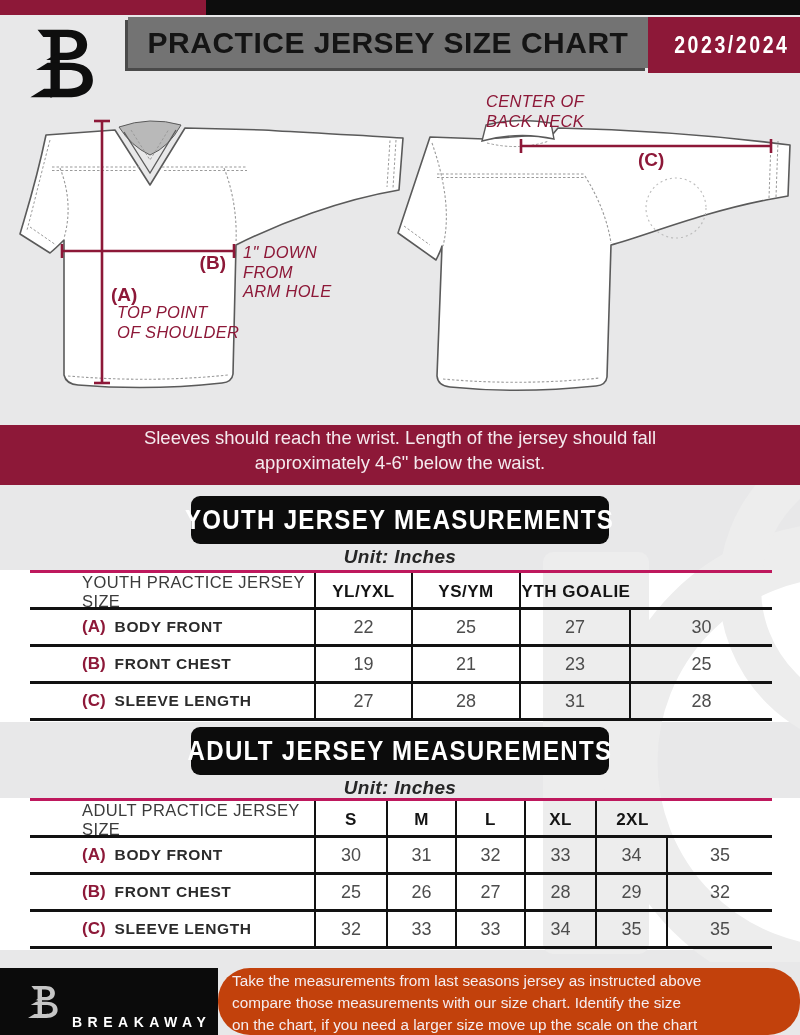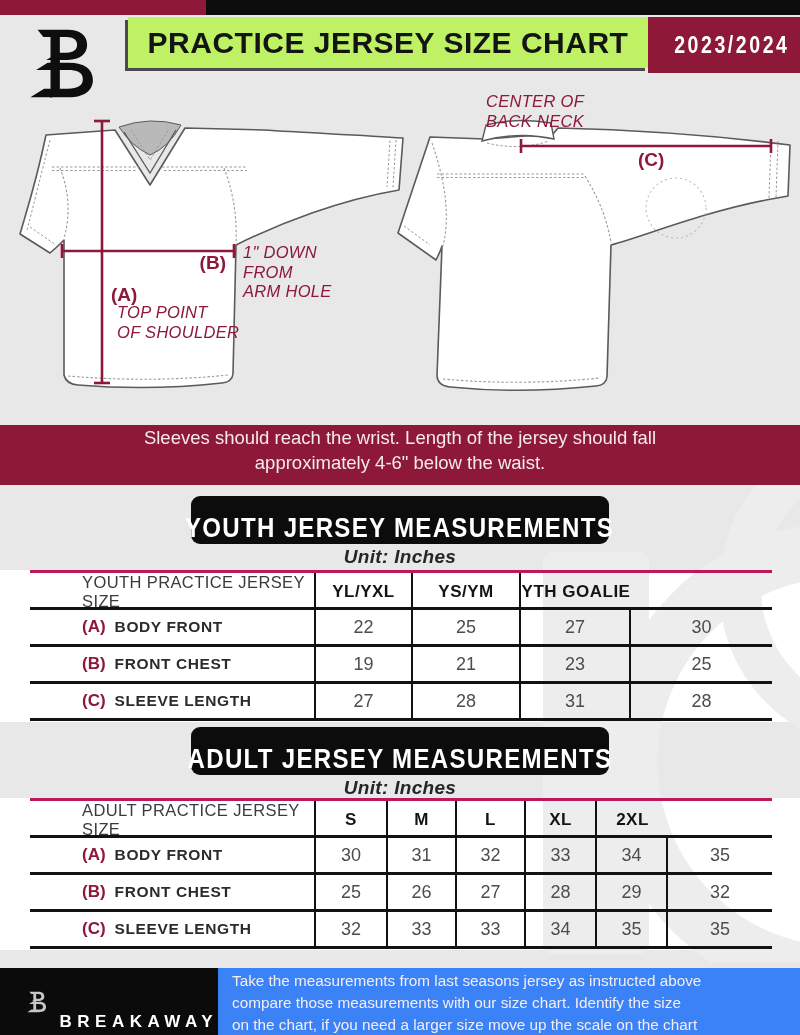--- a/index.html
+++ b/index.html
@@ -11,21 +11,21 @@
     font-family:"Liberation Sans", sans-serif;
   }
   .abs { position:absolute; }
 
   
   .strip-maroon { left:0; top:0; width:206px; height:15px; background:#8D1838; }
   .strip-black  { left:206px; top:0; width:594px; height:15px; background:#0d0d0d; }
 
   
   .title-box {
-    left:128px; top:17px; width:520px; height:51px; background:#bef264;
+    left:128px; top:17px; width:520px; height:51px; background:#737373;
     box-shadow:-3px 3px 0 0 #4a4a4a;
     display:flex; align-items:center; justify-content:center;
   }
   .title-box span { font-size:30px; font-weight:700; letter-spacing:.5px; color:#141414; white-space:nowrap; }
   .year-box {
     left:648px; top:17px; width:152px; height:56px; background:#8D1838;
     display:flex; align-items:center; justify-content:flex-end;
   }
   .year-box span {
     color:#fff; font-size:23px; font-weight:700; letter-spacing:3px;
@@ -45,21 +45,21 @@
   }
 
   
   .band { left:0; width:800px; background:#ffffff; }
   .band-youth { top:570px; height:152px; }
   .band-adult { top:798px; height:152px; }
 
   
   .sec-title {
     left:191px; width:418px; height:48px; background:#0c0c0c; border-radius:9px;
-    display:flex; align-items:flex-end; justify-content:center;
+    display:flex; align-items:center; justify-content:center;
   }
   .sec-title span {
     color:#ffffff; font-size:28px; font-weight:700; letter-spacing:1.5px;
     transform:scaleX(.86); white-space:nowrap;
   }
   .sec-youth { top:496px; }
   .sec-adult { top:727px; }
 
   .unit {
     left:0; width:800px; text-align:center;
@@ -84,24 +84,24 @@
   .hrow .cell { font-weight:700; color:#141414; font-size:17px; letter-spacing:.5px; }
   .hrow .cell-first { font-weight:400; color:#3b3b3b; font-size:16.5px; letter-spacing:.4px; }
   .row-key { color:#8D1838; font-weight:700; font-size:17px; margin-right:9px; }
   .row-label { font-weight:700; font-size:15.5px; color:#2b2b2b; letter-spacing:.6px; }
 
   
   .footer-black {
     left:0; top:968px; width:218px; height:67px; background:#0b0b0b;
     display:flex; align-items:center; padding-left:26px; gap:12px;
   }
-  .footer-brand { color:#ffffff; font-size:17px; font-weight:700; letter-spacing:5.5px; white-space:nowrap;margin-top:40px; }
+  .footer-brand { color:#ffffff; font-size:14px; font-weight:700; letter-spacing:5.5px; white-space:nowrap;margin-top:40px; }
   .footer-maroon {
-    left:218px; top:968px; width:582px; height:67px; background:#3b82f6;
-    color:#f5edf0; font-size:15.3px; line-height:22px; padding:2px 6px 0 14px;
+    left:218px; top:968px; width:582px; height:67px; background:#c2410c;
+    color:#f5edf0; font-size:15.3px; line-height:22px; padding:2px 6px 0 14px;border-radius:32px;
   }
 
   svg { display:block; }
 </style>
 </head>
 <body>
 
 <div class="abs strip-maroon"></div>
 <div class="abs strip-black"></div>
 

